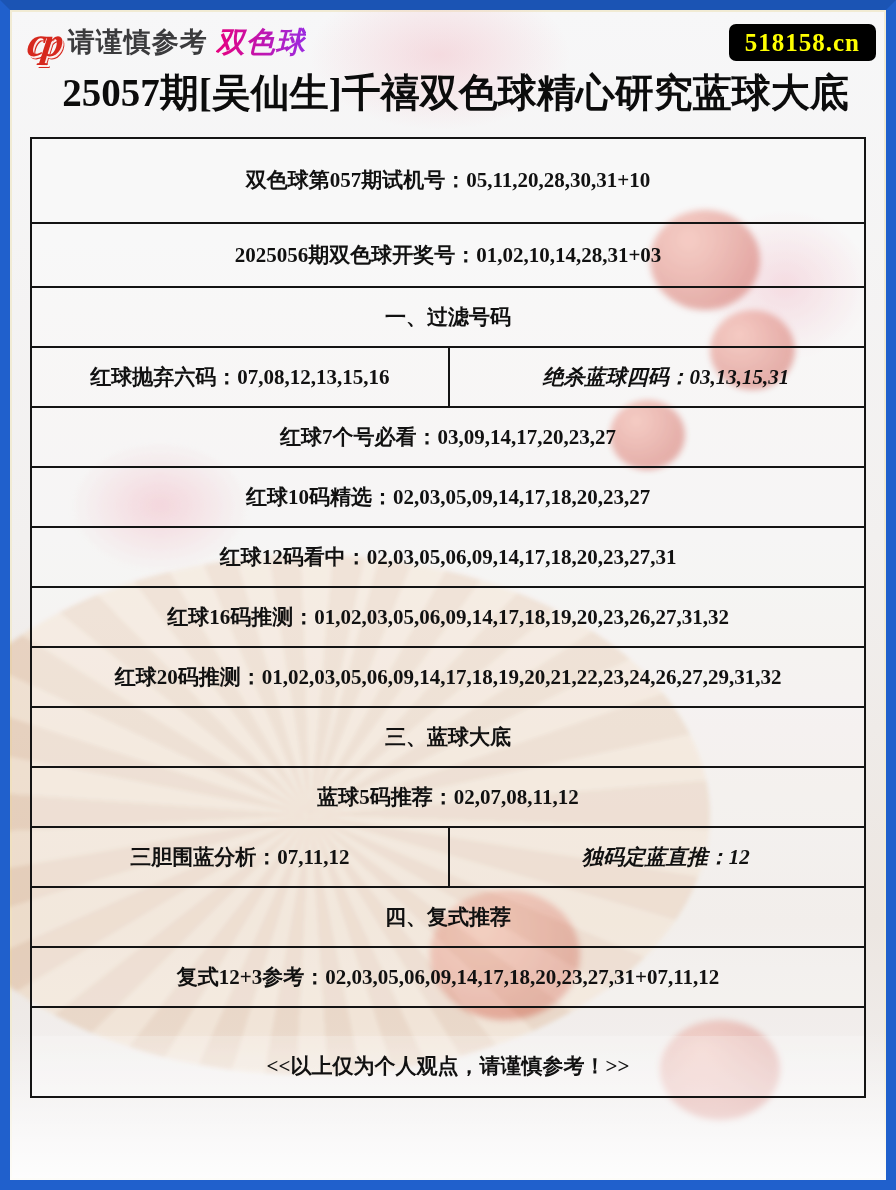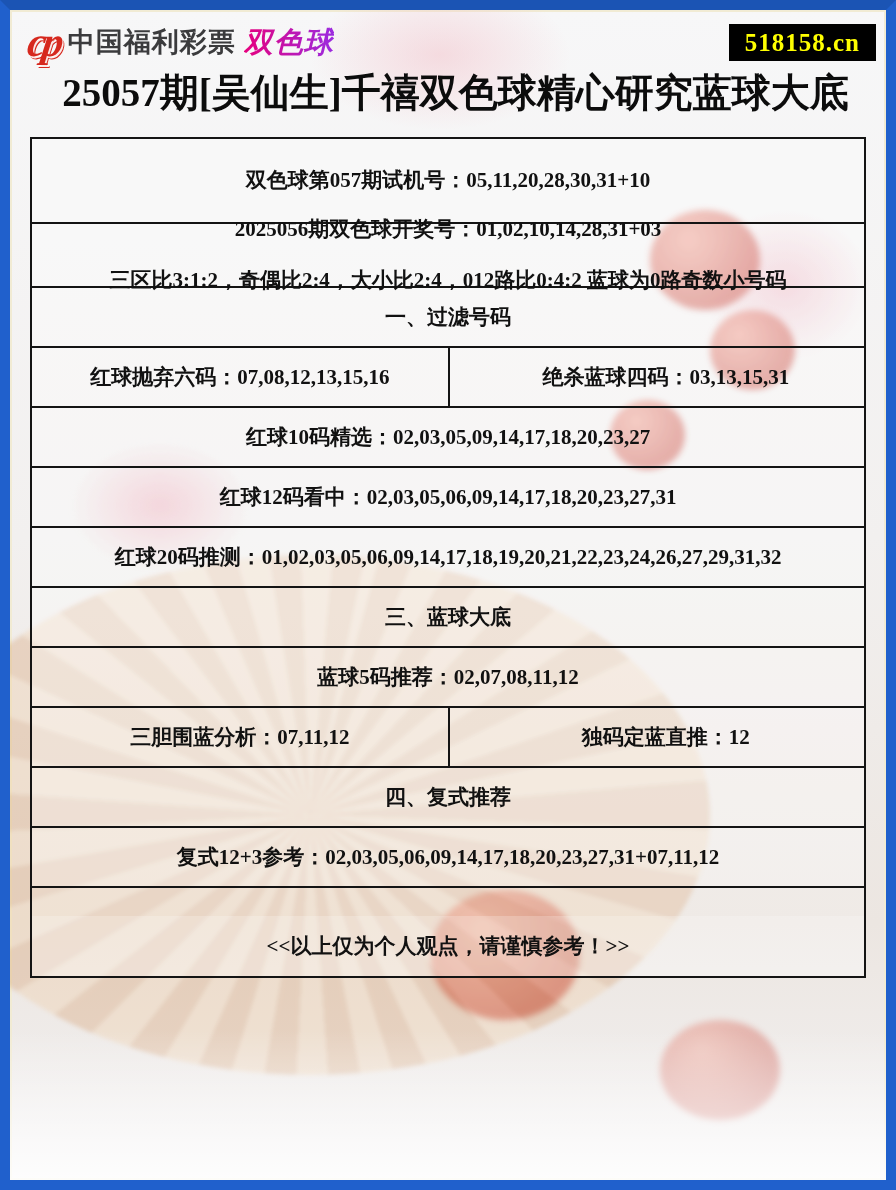--- a/index.html
+++ b/index.html
@@ -44,21 +44,21 @@
   .logo-brand{font:700 27px/30px "Liberation Sans","DejaVu Sans",sans-serif;color:#3b3b3d;letter-spacing:1px;}
   .logo-product{
     font:italic 800 29px/30px "Liberation Sans","DejaVu Sans",sans-serif;letter-spacing:1px;
     color:#c515b4;
     background:linear-gradient(90deg,#e6007e,#9b2be0);
     -webkit-background-clip:text;background-clip:text;-webkit-text-fill-color:transparent;
   }
   .badge{
     background:#000;color:#ffff00;
     font:700 25px/33px "Liberation Serif",serif;
-    padding:2px 16px;letter-spacing:1px;
+    padding:2px 16px;letter-spacing:1px;border-radius:7px;
   }
   
   .title{
     position:absolute;left:0;right:0;top:56px;margin:0;
     text-align:center;
     font:600 39px/54px "Liberation Serif","DejaVu Serif",serif;
     color:#0c0c0c;letter-spacing:0;
     white-space:nowrap;
     padding-left:15px;
   }
@@ -75,21 +75,21 @@
     background:rgba(255,255,255,.22);
     font:700 21px/30px "Liberation Serif","DejaVu Serif",serif;
     text-align:center;white-space:nowrap;gap:18px;
   }
   .row:last-child{border-bottom:none;margin-top:28px;}
   .row.h85{height:85px;}
   .row.h90{height:64px;}
   .row.double .line{line-height:33px;}
   .row.split{flex-direction:row;align-items:stretch;padding:0;}
   .row.split .cell{flex:0 0 50.2%;display:flex;align-items:center;justify-content:center;border-right:2px solid #141414;box-sizing:border-box;}
-  .row.split .cell:last-child{flex:1 1 auto;border-right:none;}
+  .row.split .cell:last-child{flex:1 1 auto;border-right:none;font-style:italic;}
 </style>
 </head>
 <body>
 
 <div class="frame">
 
   <div class="bg">
     <div class="blob flower-top"></div>
     <div class="blob flower-right"></div>
     <div class="blob bird"></div>
@@ -98,58 +98,63 @@
     <div class="blob cherry c3"></div>
     <div class="blob cherry c4"></div>
     <div class="blob cherry c5"></div>
     <div class="umbrella"></div>
     <div class="snow"></div>
   </div>
 
   <div class="topbar">
     <div class="logo">
       <span class="logo-mark">cp</span>
-      <span class="logo-brand">中国福利彩票</span>
+      <span class="logo-brand">请谨慎参考</span>
       <span class="logo-product">双色球</span>
     </div>
     <div class="badge">518158.cn</div>
   </div>
 
   <h1 class="title">25057期[吴仙生]千禧双色球精心研究蓝球大底</h1>
 
   <div class="sheet">
 
     <div class="row double h85">
       <div class="line">双色球第057期试机号：05,11,20,28,30,31+10</div>
     </div>
 
     <div class="row double h90">
       <div class="line">2025056期双色球开奖号：01,02,10,14,28,31+03</div>
-      <div class="line">三区比3:1:2，奇偶比2:4，大小比2:4，012路比0:4:2 蓝球为0路奇数小号码</div>
     </div>
 
     <div class="row">
       <div class="line">一、过滤号码</div>
     </div>
 
     <div class="row split">
       <div class="cell">红球抛弃六码：07,08,12,13,15,16</div>
       <div class="cell">绝杀蓝球四码：03,13,15,31</div>
     </div>
 
 
+    <div class="row">
+      <div class="line">红球7个号必看：03,09,14,17,20,23,27</div>
+    </div>
 
     <div class="row">
       <div class="line">红球10码精选：02,03,05,09,14,17,18,20,23,27</div>
     </div>
 
     <div class="row">
       <div class="line">红球12码看中：02,03,05,06,09,14,17,18,20,23,27,31</div>
     </div>
 
+    <div class="row">
+      <div class="line">红球16码推测：01,02,03,05,06,09,14,17,18,19,20,23,26,27,31,32</div>
+    </div>
 
     <div class="row">
       <div class="line">红球20码推测：01,02,03,05,06,09,14,17,18,19,20,21,22,23,24,26,27,29,31,32</div>
     </div>
 
     <div class="row">
       <div class="line">三、蓝球大底</div>
     </div>
 
     <div class="row">

